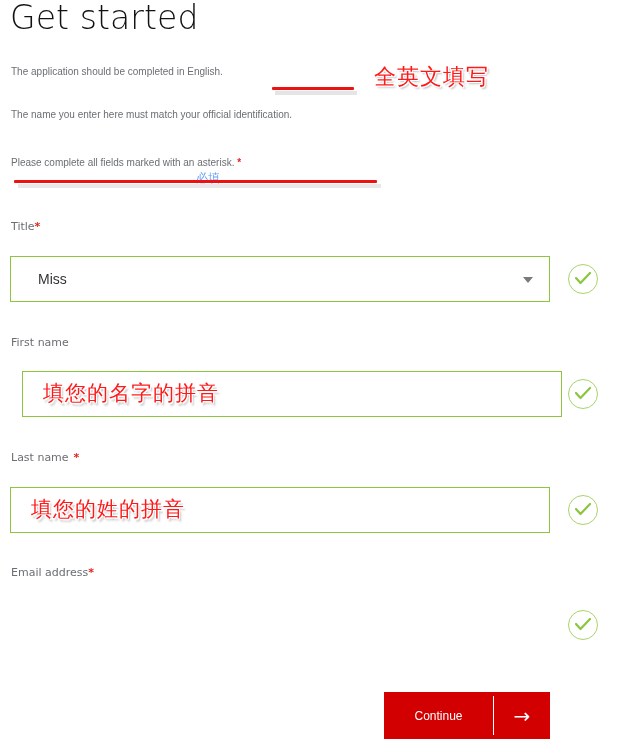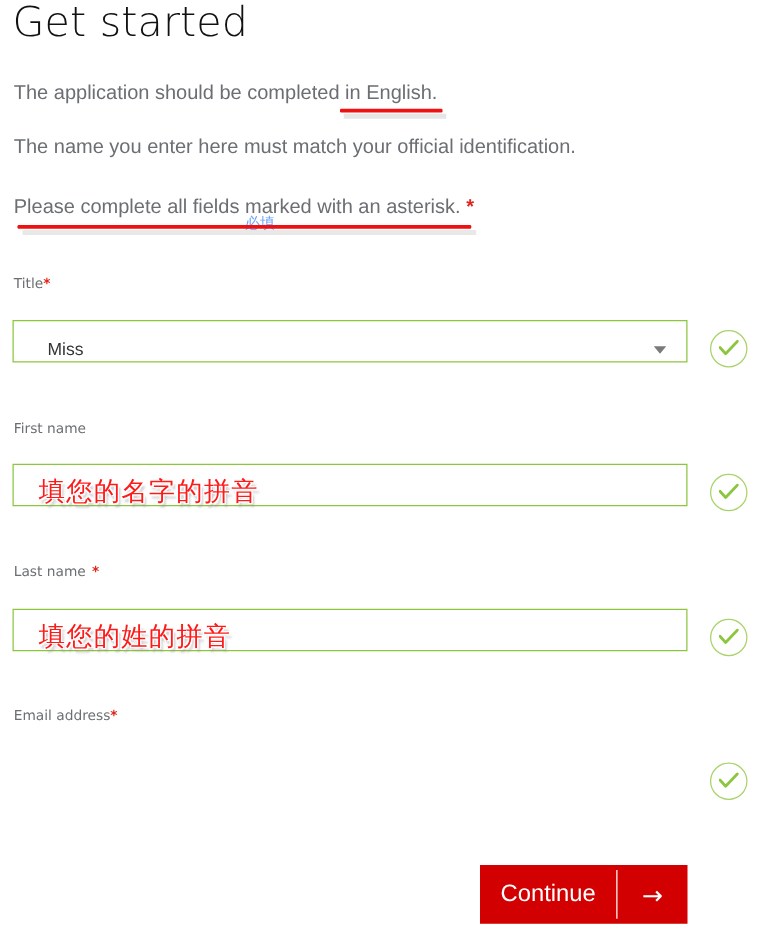--- a/index.html
+++ b/index.html
@@ -33,21 +33,21 @@
     letter-spacing: 0.1px;
     color: #111111;
     font-family: "DejaVu Sans", sans-serif;
     white-space: nowrap;
   }
 
   
   .intro {
     position: absolute;
     left: 11px;
-    font-size: 16px;
+    font-size: 10px;
     color: #6b6e72;
     white-space: nowrap;
     font-family: "Liberation Sans", sans-serif;
   }
   .intro-1 { top: 66px; }
   .intro-2 { top: 109px; }
   .intro-3 { top: 157px; }
 
   .intro .ast {
     color: #e2231a;
@@ -131,21 +131,21 @@
   .field-label .ast {
     color: #e2231a;
     font-weight: bold;
   }
   .field-label .ast.gap { margin-left: 5px; }
 
   .input-box {
     position: absolute;
     left: 10px;
     width: 540px;
-    height: 34px;
+    height: 46px;
     box-sizing: border-box;
     border: 1px solid #8cc63e;
     background: #ffffff;
   }
 
   .select-value {
     position: absolute;
     left: 27px;
     top: 14px;
     font-size: 14px;
@@ -206,21 +206,21 @@
     border: none;
     padding: 0;
     cursor: pointer;
     display: flex;
     align-items: center;
   }
   .continue-label {
     flex: 1;
     text-align: center;
     color: #ffffff;
-    font-size: 19px;
+    font-size: 12px;
     font-family: "Liberation Sans", sans-serif;
     line-height: 1;
   }
   .btn-divider {
     width: 1px;
     height: 39px;
     background: #ffffff;
   }
   .btn-arrow {
     width: 56px;
@@ -249,38 +249,39 @@
   <div class="intro intro-2">The name you enter here must match your official identification.</div>
 
   <div class="intro intro-3">
     <span>Please complete all fields marked with an asterisk.</span>
     <span class="ast">*</span>
   </div>
   <div class="ghost-mark">必填</div>
   <div class="red-underline ru-asterisk"></div>
   <div class="ru-asterisk-shadow"></div>
 
+  <div class="cn-note cn-note-1">全英文填写</div>
 
   <div class="field-label" style="top:220px;">
     <span>Title</span><span class="ast">*</span>
   </div>
   <div class="input-box" style="top:256px;">
     <span class="select-value">Miss</span>
     <span class="caret"></span>
   </div>
   <div class="check-icon" style="left:568px; top:264px;">
     <svg width="16" height="14" viewBox="0 0 16 14" aria-hidden="true">
       <path d="M1 6 L5.5 11 L15 1" fill="none" stroke="#8cc63e" stroke-width="2.2" stroke-linecap="round" stroke-linejoin="round"></path>
     </svg>
   </div>
 
   <div class="field-label" style="top:336px;">
     <span>First name</span><span class="ast"></span>
   </div>
-  <div class="input-box" style="top:371px;">
+  <div class="input-box" style="top:371px;margin-left:12px;">
     <span class="input-annotation">填您的名字的拼音</span>
   </div>
   <div class="check-icon" style="left:568px; top:379px;">
     <svg width="16" height="14" viewBox="0 0 16 14" aria-hidden="true">
       <path d="M1 6 L5.5 11 L15 1" fill="none" stroke="#8cc63e" stroke-width="2.2" stroke-linecap="round" stroke-linejoin="round"></path>
     </svg>
   </div>
 
   <div class="field-label" style="top:451px;">
     <span>Last name</span><span class="ast gap">*</span>

